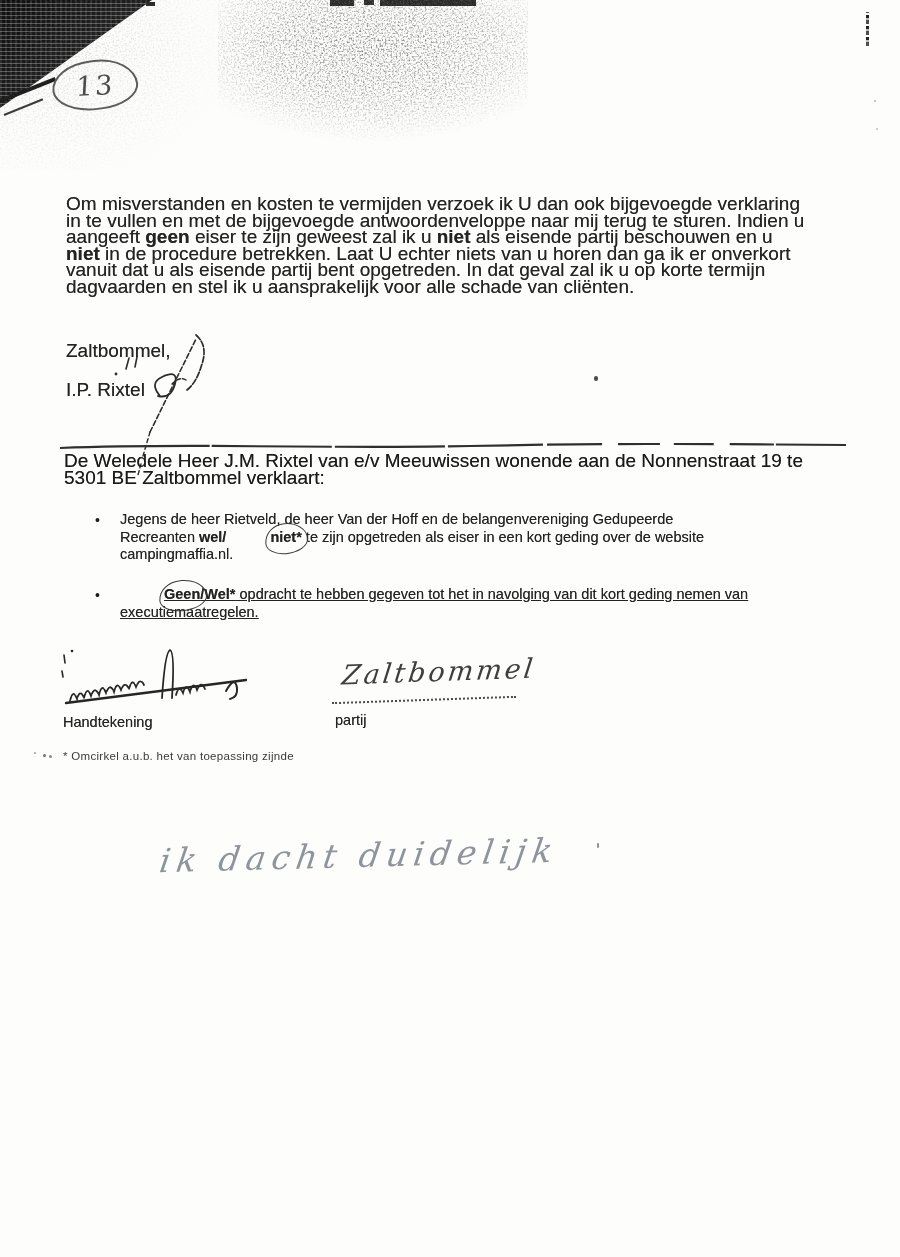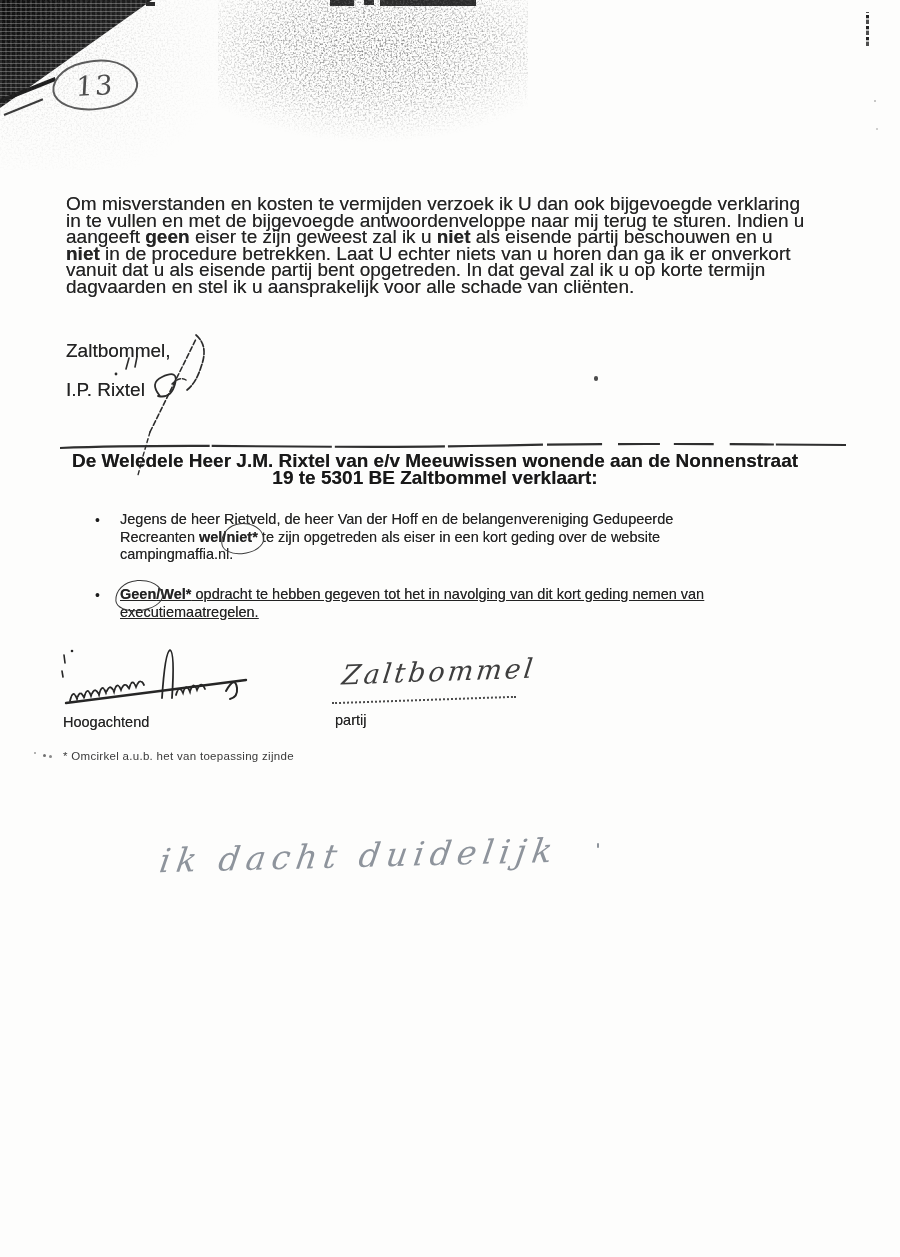--- a/index.html
+++ b/index.html
@@ -3,23 +3,23 @@
 <meta charset="utf-8">
 <style>
   html,body{margin:0;padding:0;background:#e8e8e8;}
   .page{
     position:relative;width:900px;height:1257px;margin:0 auto;
     background:#fdfdfc;overflow:hidden;
     font-family:"Liberation Sans",sans-serif;color:#232323;
   }
   .txt{position:absolute;font-size:19px;line-height:16.6px;text-shadow:0 0 .5px rgba(20,20,20,.6);}
   .b{font-weight:bold;}
-  .bold-block{font-weight:bold;color:#191919;text-align:center;}
+  .bold-block{font-weight:normal;color:#191919;}
   
-  .circled{position:relative;white-space:nowrap;}
+  .circled{position:relative;white-space:nowrap;margin-left:44px;}
   .circled::after{
     content:"";position:absolute;left:-5px;right:-7px;top:-6px;bottom:-9px;
     border:1.7px solid #3a3a3a;
     border-radius:48% 52% 55% 45% / 62% 55% 45% 40%;
     transform:rotate(-5deg);pointer-events:none;
   }
   .bullet-item{position:absolute;left:95px;width:660px;}
   .bullet-dot{position:absolute;left:0;top:1px;font-size:14px;color:#1c1c1c;}
   .bullet-text{margin-left:25px;font-size:14.5px;line-height:17.5px;text-shadow:0 0 .5px rgba(20,20,20,.6);}
   
@@ -152,21 +152,21 @@
       <path d="M118,52 q3,-11 7,-2 q3,-11 7,-1 q3,-12 7,-2 q4,-10 8,-1" stroke-width="1.8" stroke-dasharray="4 1.5"></path>
       <path d="M168,48 q9,-16 11,-3 q1,9 -7,11" stroke-width="2"></path>
       <path d="M6,12 l1,8 M4,28 l1,6" stroke-width="1.6"></path>
       <circle cx="14" cy="8" r="1.3" fill="#262626" stroke="none"></circle>
     </g>
   </svg>
 
   <div class="hw-place">Zaltbommel</div>
   <div class="place-line"></div>
 
-  <div class="label" style="left:63px;top:714px;">Hoogachtend</div>
+  <div class="label" style="left:63px;top:714px;">Handtekening</div>
   <div class="label" style="left:335px;top:712px;">partij</div>
 
   <div class="footnote">* Omcirkel a.u.b. het van toepassing zijnde</div>
 
   <div class="speck" style="left:34px;top:752px;width:2px;height:2px;background:#9a9a9a;"></div>
   <div class="speck" style="left:43px;top:754px;width:3px;height:3px;background:#6f6f6f;"></div>
   <div class="speck" style="left:49px;top:755px;width:3px;height:3px;background:#8a8a8a;"></div>
 
   <div class="hw-note">ik dacht duidelijk</div>
   <div class="speck" style="left:597px;top:843px;width:2px;height:5px;background:#8e949c;border-radius:1px;"></div>

